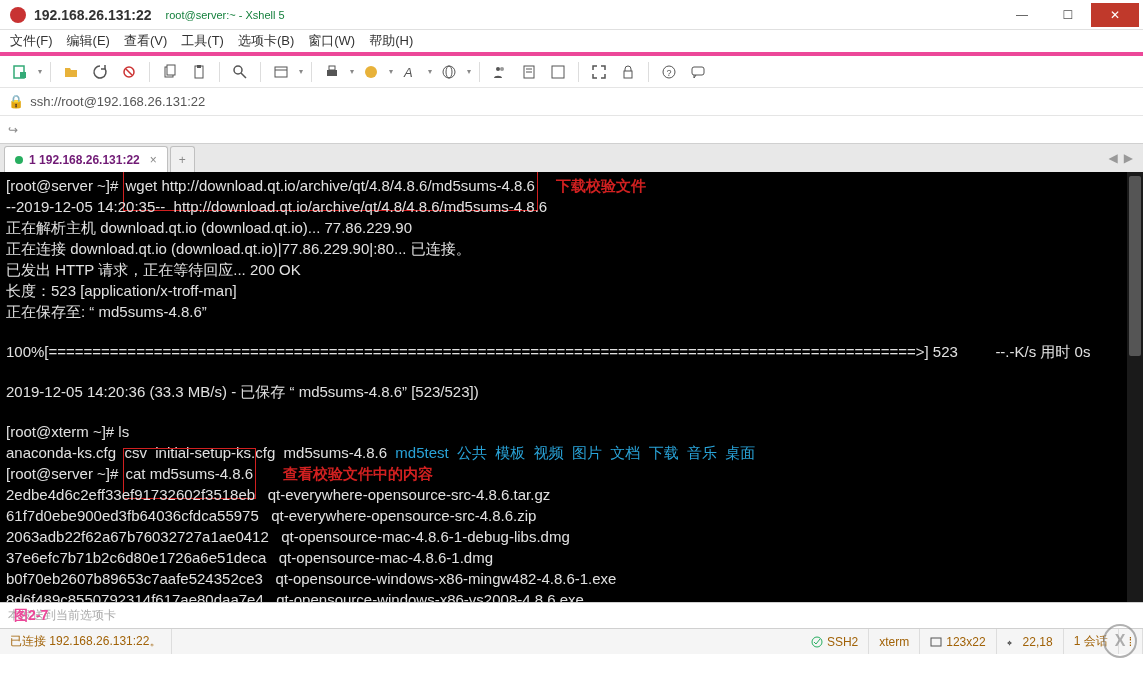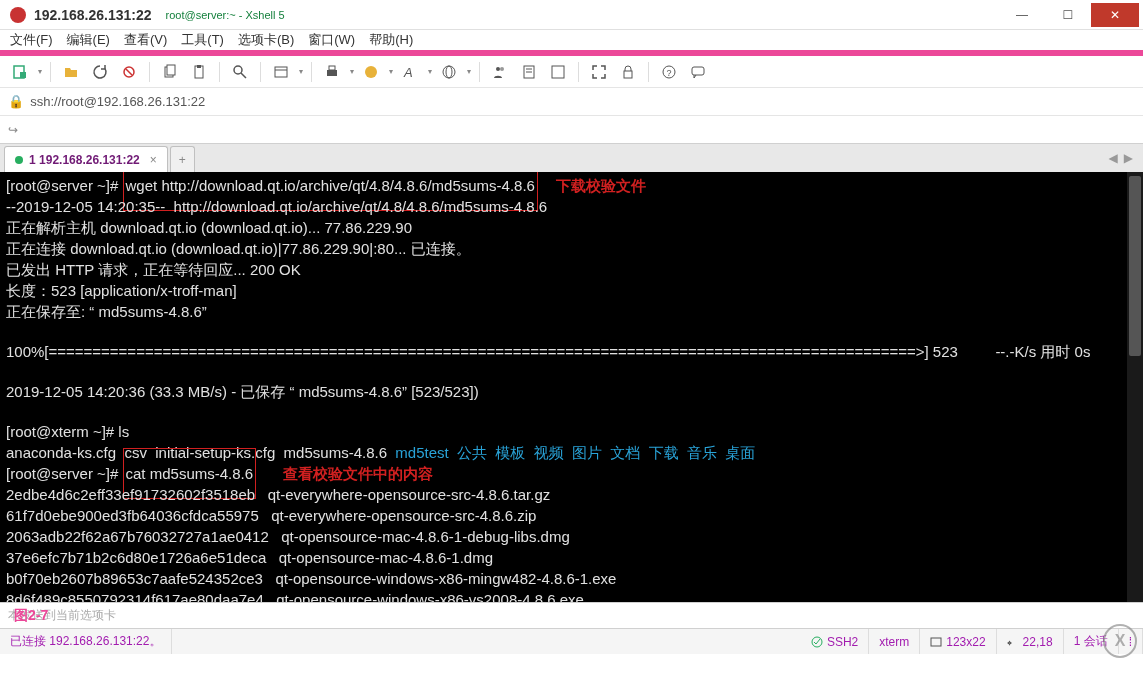--- a/index.html
+++ b/index.html
@@ -8,21 +8,21 @@
 
 .titlebar { height: 30px; background: #fff; display: flex; align-items: center; padding: 0 4px; border-bottom: 1px solid #e0e0e0; }
 .titlebar .icon-app { width: 16px; height: 16px; background: #c83232; border-radius: 50%; margin: 0 8px 0 6px; }
 .titlebar .ip { font-weight: bold; font-size: 14px; color: #333; margin-right: 14px; }
 .titlebar .subtitle { font-size: 11px; color: #15803d; }
 .titlebar .winbtns { margin-left: auto; display: flex; }
 .titlebar .winbtn { width: 46px; height: 24px; display: flex; align-items: center; justify-content: center; font-size: 12px; color: #555; }
 .titlebar .close { background: #c0392b; color: #fff; width: 48px; }
 
 
-.menubar { height: 26px; display: flex; align-items: center; padding: 0 10px; gap: 14px; font-size: 13px; color: #333; border-bottom: 6px solid #ec4899; }
+.menubar { height: 26px; display: flex; align-items: center; padding: 0 10px; gap: 14px; font-size: 13px; color: #333; border-bottom: 4px solid #ec4899; }
 
 
 .toolbar { height: 32px; display: flex; align-items: center; padding: 0 8px; gap: 5px; border-bottom: 1px solid #e5e5e5; }
 .tb-btn { width: 24px; height: 24px; display: flex; align-items: center; justify-content: center; color: #555; border-radius: 2px; }
 .tb-btn svg { width: 16px; height: 16px; }
 .tb-sep { width: 1px; height: 20px; background: #ddd; margin: 0 3px; }
 .tb-dd { font-size: 8px; color: #888; margin-left: 1px; }
 
 .addrbar { height: 28px; display: flex; align-items: center; padding: 0 8px; font-size: 13px; color: #555; border-bottom: 1px solid #e5e5e5; }
 .addrbar .lock { margin-right: 6px; color: #888; }
@@ -46,21 +46,21 @@
 .terminal .redtxt { color: #d02020; font-weight: bold; }
 .terminal .cyan { color: #29a3d8; }
 .scrollbar-v { position:absolute; right:0; top:0; width:16px; height:100%; background:#1a1a1a; }
 .scrollbar-v .thumb { position:absolute; left:2px; right:2px; top:4px; height:180px; background:#555; border-radius:2px;}
 
 
 .inputhint { height: 26px; border-top: 1px solid #d0d0d0; display:flex; align-items:center; padding:0 8px; font-size:12px; color:#aaa; background:#fff; position:relative;}
 .inputhint .fignum { position:absolute; left:14px; color:#ec4899; font-weight:bold; font-size:14px;}
 
 
-.statusbar { height: 26px; border-top: 1px solid #d0d0d0; display:flex; align-items:center; font-size:12px; color:#a21caf; background:#f5f5f5;}
+.statusbar { height: 26px; border-top: 1px solid #d0d0d0; display:flex; align-items:center; font-size:12px; color:#a16207; background:#f5f5f5;}
 .statusbar .seg { padding:0 10px; border-right:1px solid #ddd; height:100%; display:flex; align-items:center; gap:4px;}
 .statusbar .spacer { flex:1; }
 .statusbar svg { width:12px; height:12px; }
 
 
 .watermark { position:absolute; right:6px; bottom:28px; display:flex; align-items:center; opacity:.65; gap:6px; }
 .watermark .wmlogo { width:34px; height:34px; border:2px solid #888; border-radius:50%; display:flex; align-items:center; justify-content:center; color:#888; font-weight:bold; font-size:16px;}
 .watermark .wmtxt { font-size:15px; color:#888; font-weight:bold; letter-spacing:1px;}
 .watermark .wmsub { font-size:9px; color:#aaa; letter-spacing:2px;}
 </style>

